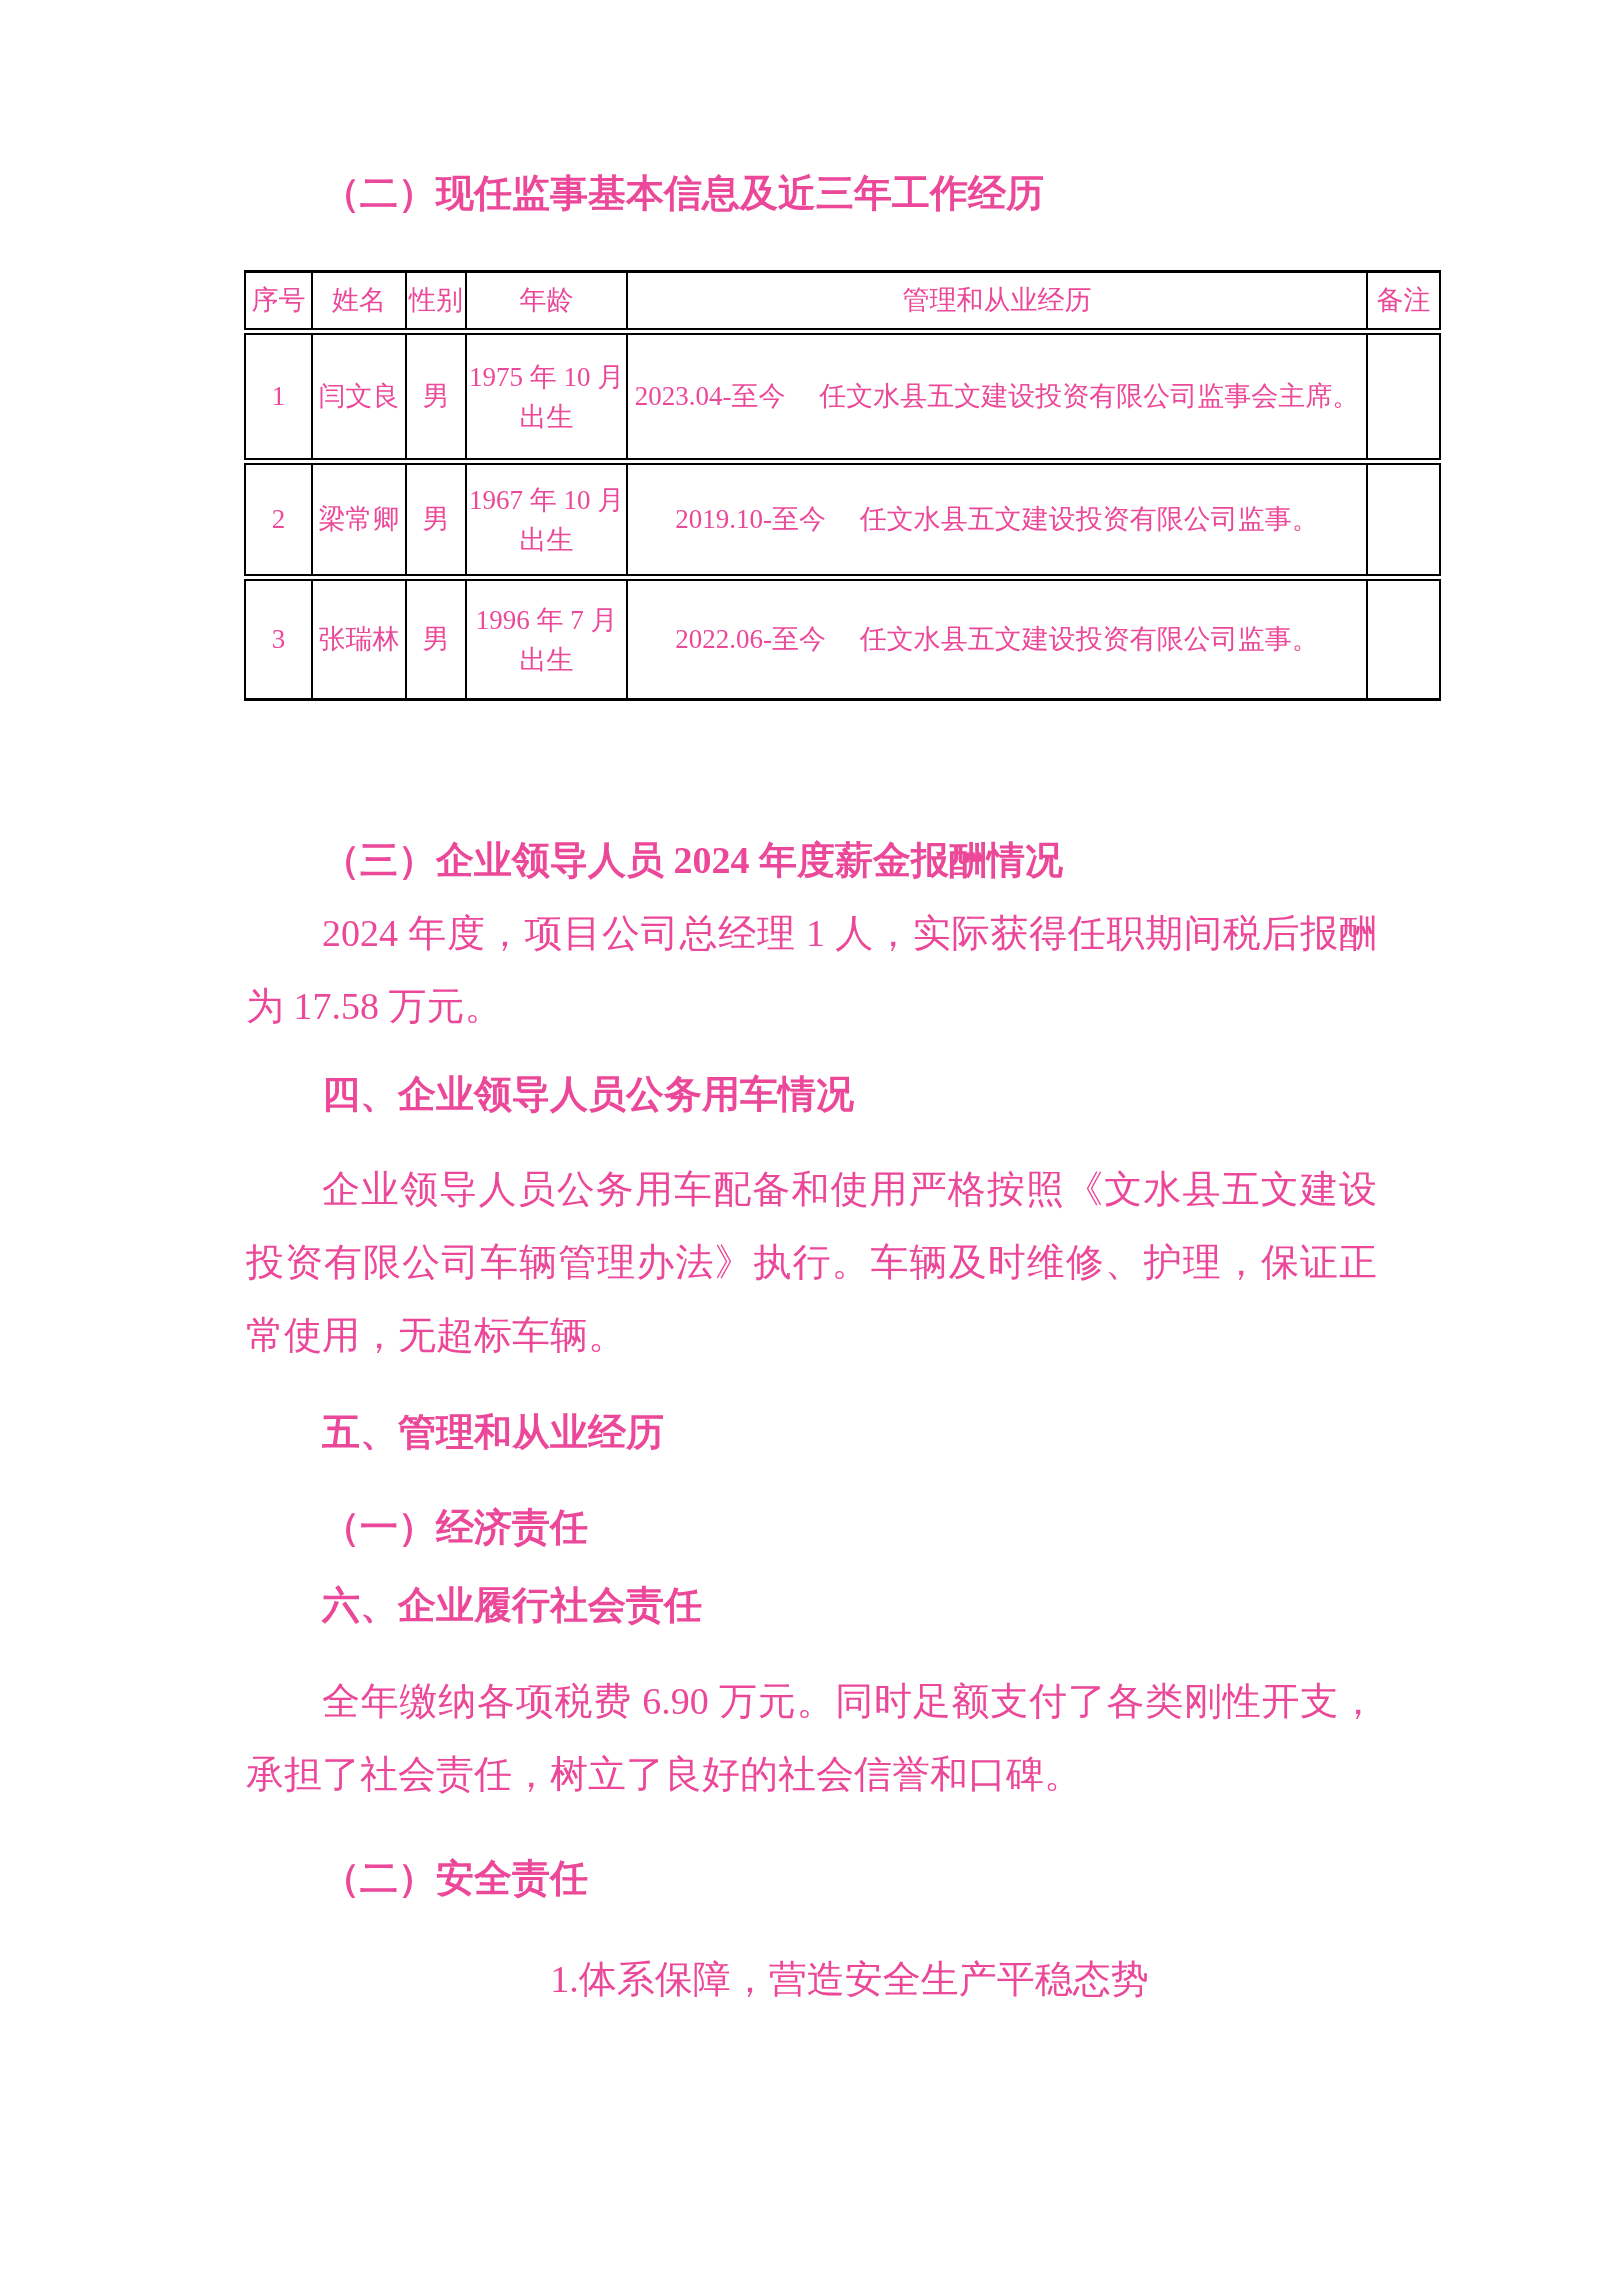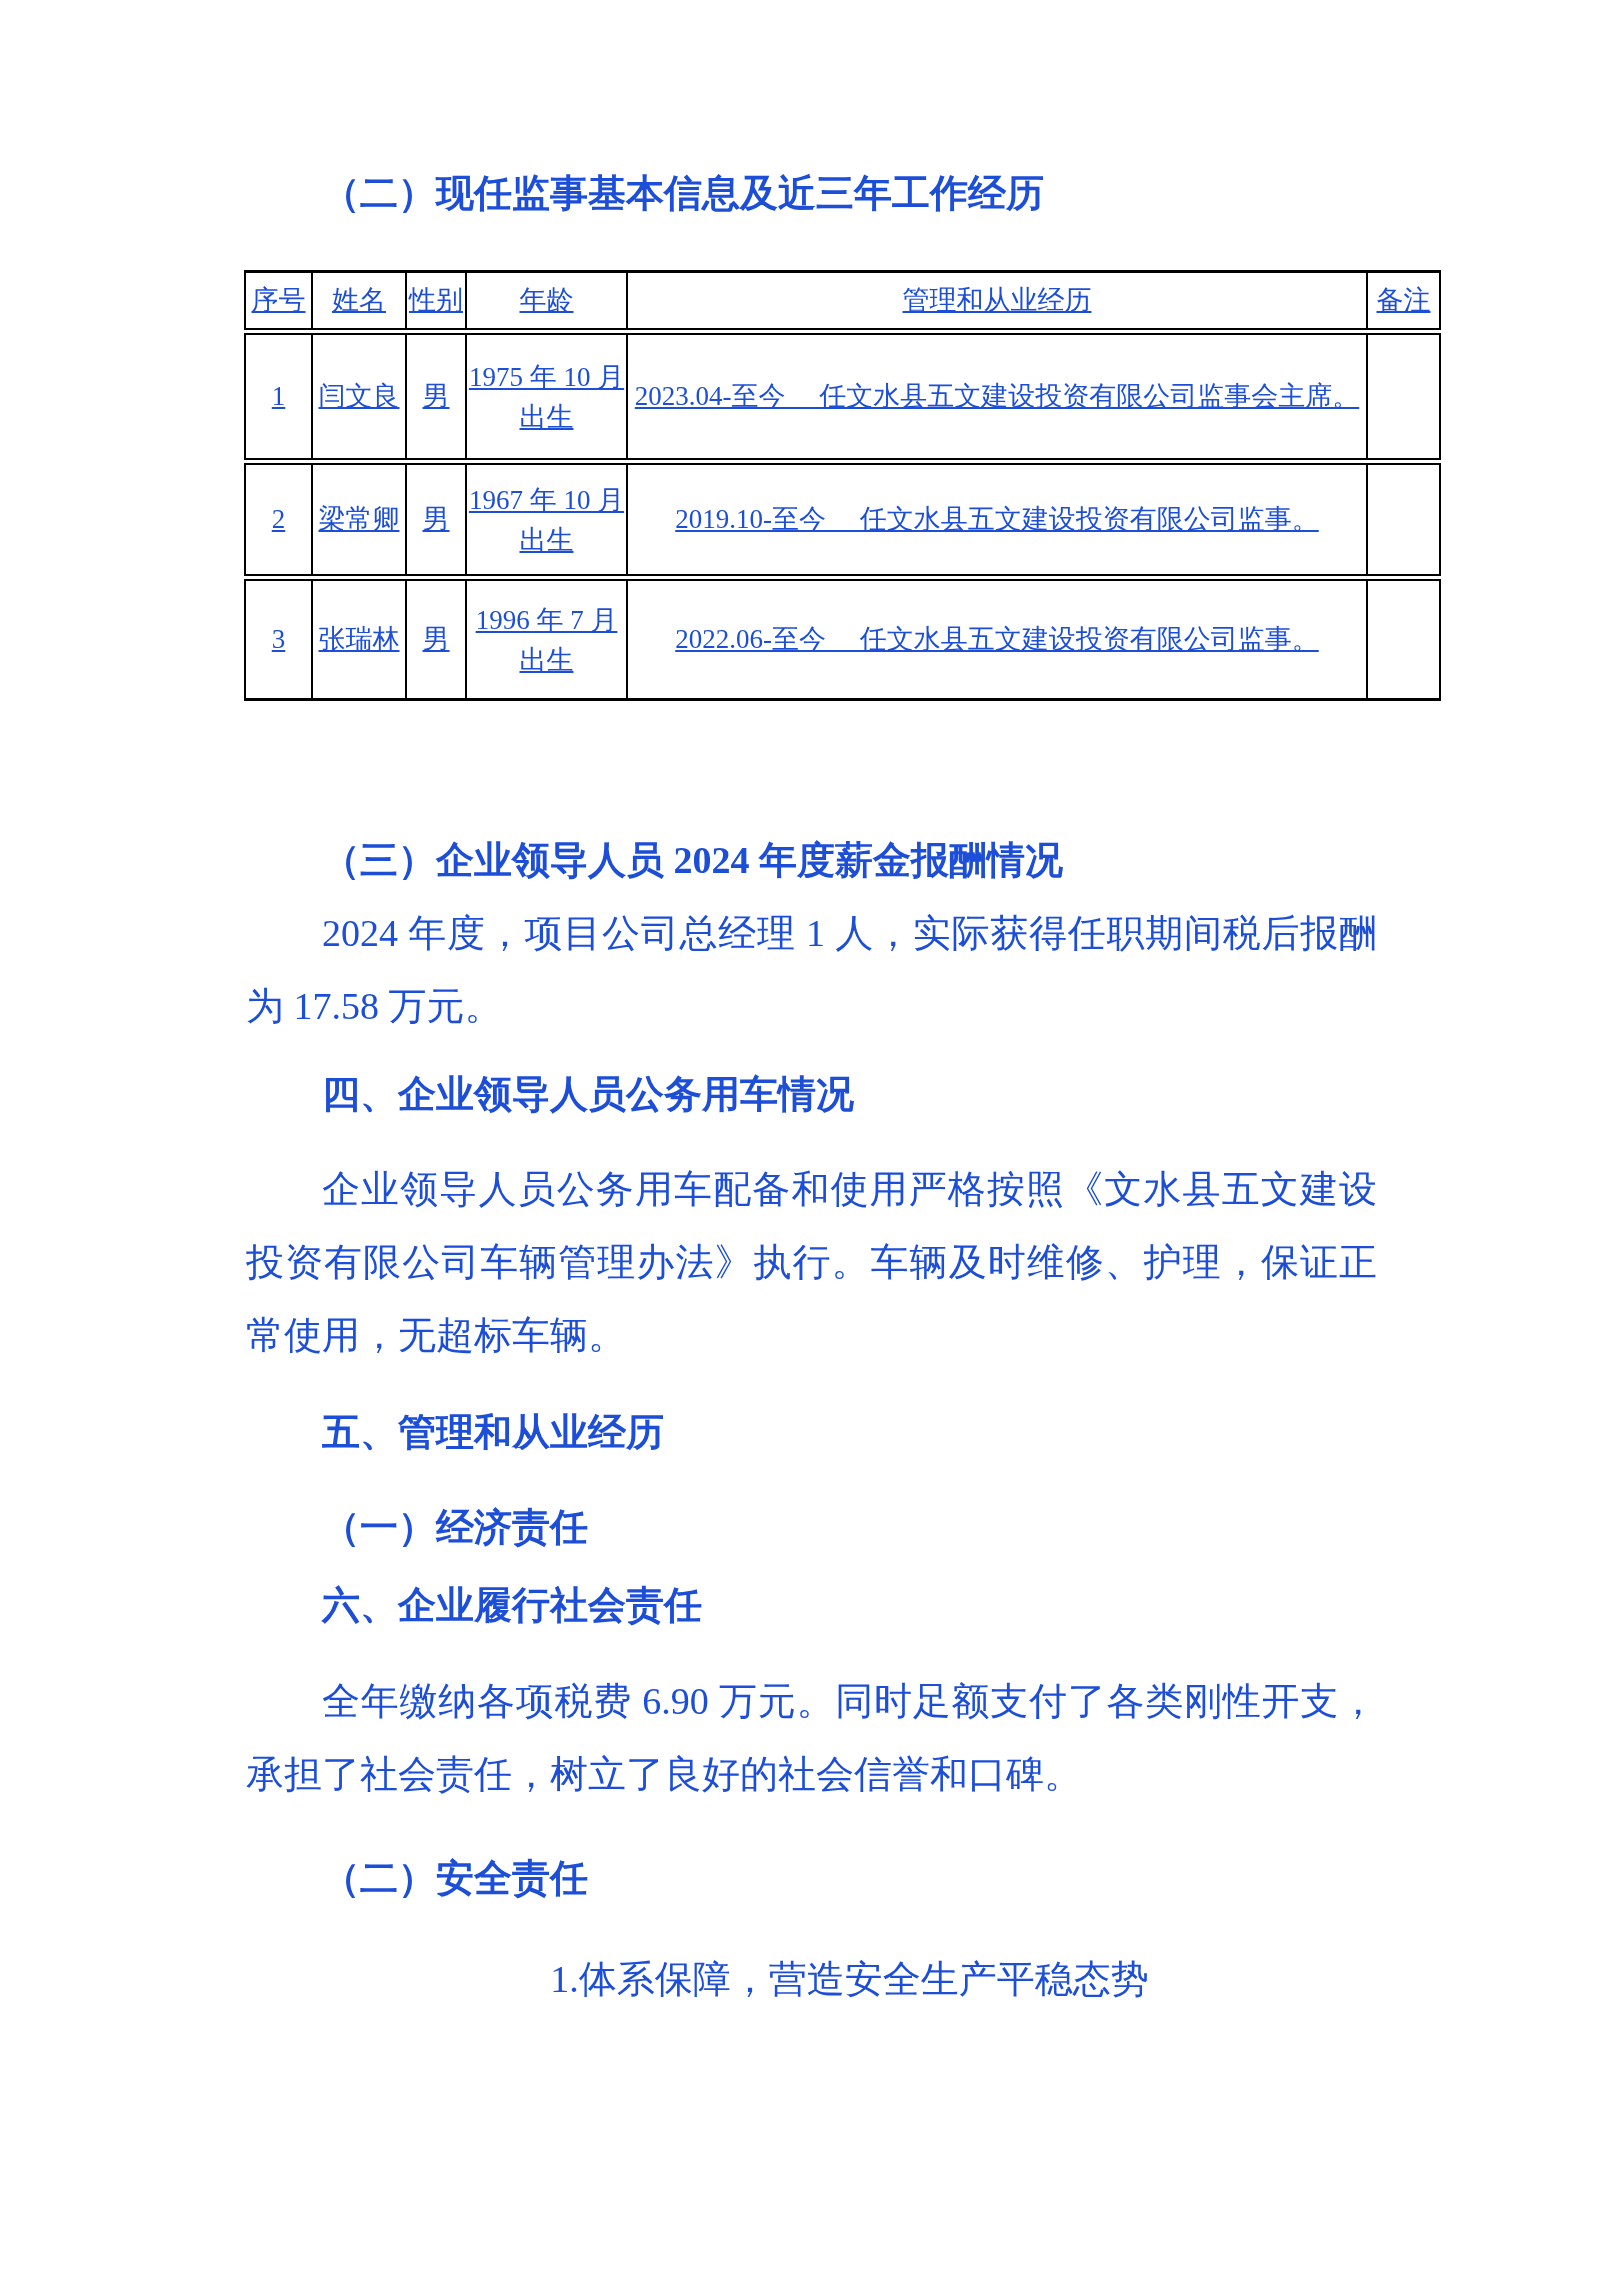--- a/index.html
+++ b/index.html
@@ -1,21 +1,21 @@
 <!DOCTYPE html>
 <html style="font-size:12.7px"><head>
 <meta charset="utf-8">
 <style>
   html, body { margin: 0; padding: 0; background: #ffffff; }
   .page {
     position: relative;
     width: 1623px;
     height: 2295px;
     background: #ffffff;
-    color: #1d4ed8;
+    color: #ec4899;
     font-family: "Liberation Serif", "DejaVu Serif", serif;
     overflow: hidden;
   }
   .heading {
     font-size: 38px;
     font-weight: bold;
     line-height: 40px;
     margin: 0 246px;
     text-indent: 2em;
     white-space: nowrap;
@@ -56,21 +56,20 @@
     line-height: 1.45;
   }
   table.sup-table th, table.sup-table td {
     border-left: 2.4px solid #000;
     border-right: 2.4px solid #000;
     font-weight: normal;
     text-align: center;
     vertical-align: middle;
     padding: 0;
     overflow: hidden;
-    text-decoration: underline;
   }
   tr.hrow { height: 60px; }
   tr.r1   { height: 130px; }
   tr.r2   { height: 116px; }
   tr.r3   { height: 122px; }
   tr.sep th, tr.sep td { border-bottom: 7.1px double #000; }
   td.exp {
     text-align: left;
     padding: 0 3.2px;
     white-space: nowrap;

